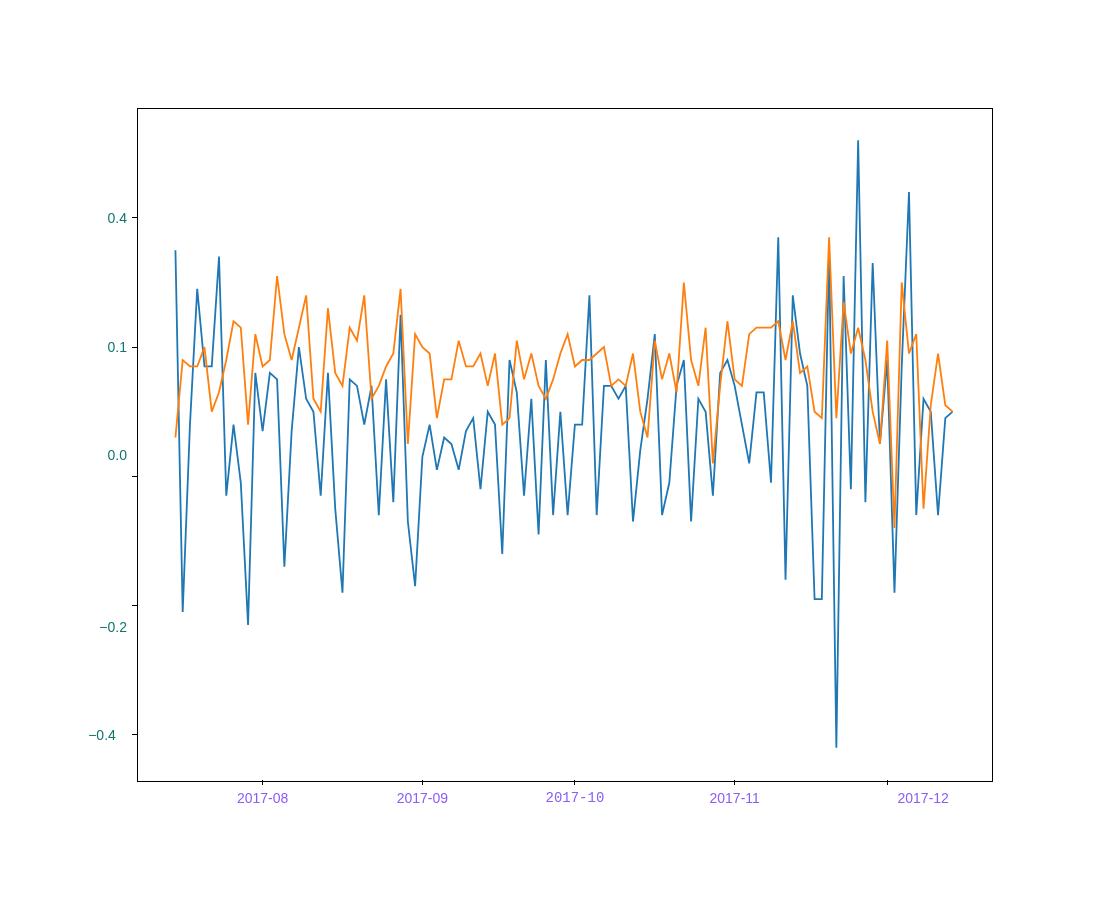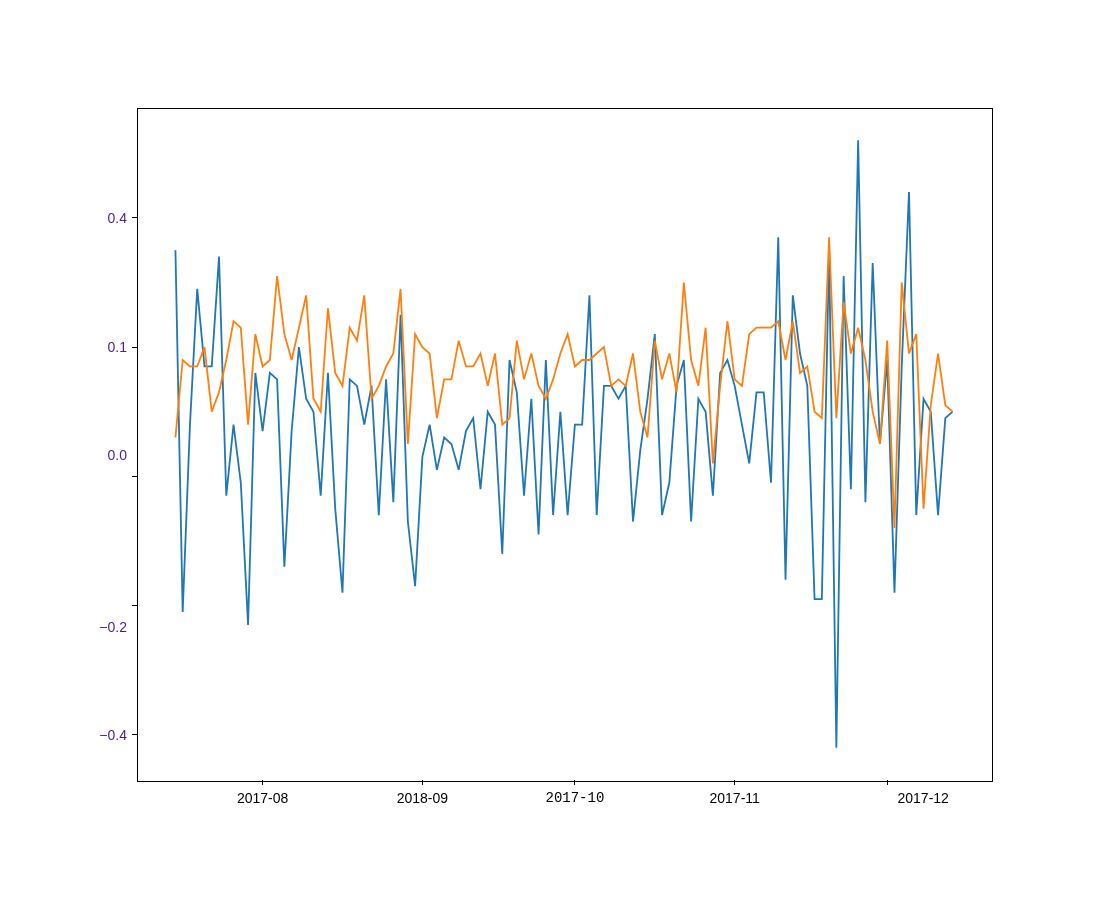--- a/index.html
+++ b/index.html
@@ -27,29 +27,29 @@
       position: absolute;
       left: 137px;
       top: 108px;
       width: 854px;
       height: 672px;
       overflow: visible;
     }
     .tick-label-y {
       position: absolute;
       font-size: 14px;
-      color: #4c1d95;
+      color: #0f766e;
       text-align: right;
       width: 50px;
       transform: translateY(-50%);
     }
     .tick-label-x {
       position: absolute;
       font-size: 14px;
-      color: #000000;
+      color: #8b5cf6;
       text-align: right;
       transform: translateX(-50%);
     }
     .y-tick {
       position: absolute;
       width: 5px;
       height: 1px;
       background: black;
     }
     .x-tick {
@@ -66,35 +66,35 @@
   <div class="plot-area"></div>
 
   <svg class="chart-svg" viewBox="0 0 854 672" preserveAspectRatio="none">
     <g id="series-group">
         <path d="M38.43 142.15 L45.69 504.00 L52.96 316.62 L60.22 180.92 L67.48 258.46 L74.74 258.46 L82.01 148.62 L89.27 387.69 L96.53 316.62 L103.80 374.77 L111.06 516.92 L118.32 264.92 L125.59 323.08 L132.85 264.92 L140.11 271.38 L147.37 458.77 L154.64 323.08 L161.90 239.08 L169.16 290.77 L176.43 303.69 L183.69 387.69 L190.95 264.92 L198.22 400.62 L205.48 484.62 L212.74 271.38 L220.00 277.85 L227.27 316.62 L234.53 277.85 L241.79 407.08 L249.06 271.38 L256.32 394.15 L263.58 206.77 L270.85 413.54 L278.11 478.15 L285.37 348.92 L292.63 316.62 L299.90 361.85 L307.16 329.54 L314.42 336.00 L321.69 361.85 L328.95 323.08 L336.21 310.15 L343.48 381.23 L350.74 303.69 L358.00 316.62 L365.26 445.85 L372.53 252.00 L379.79 284.31 L387.05 387.69 L394.32 290.77 L401.58 426.46 L408.84 252.00 L416.11 407.08 L423.37 303.69 L430.63 407.08 L437.89 316.62 L445.16 316.62 L452.42 187.38 L459.68 407.08 L466.95 277.85 L474.21 277.85 L481.47 290.77 L488.74 277.85 L496.00 413.54 L503.26 342.46 L510.52 290.77 L517.79 226.15 L525.05 407.08 L532.31 374.77 L539.58 277.85 L546.84 252.00 L554.10 413.54 L561.37 290.77 L568.63 303.69 L575.89 387.69 L583.15 264.92 L590.42 252.00 L597.68 277.85 L604.94 316.62 L612.21 355.38 L619.47 284.31 L626.73 284.31 L634.00 374.77 L641.26 129.23 L648.52 471.69 L655.78 187.38 L663.05 245.54 L670.31 277.85 L677.57 491.08 L684.84 491.08 L692.10 142.15 L699.36 639.69 L706.63 168.00 L713.89 381.23 L721.15 32.31 L728.41 394.15 L735.68 155.08 L742.94 336.00 L750.20 252.00 L757.47 484.62 L764.73 258.46 L771.99 84.00 L779.26 407.08 L786.52 290.77 L793.78 303.69 L801.04 407.08 L808.31 310.15 L815.57 303.69 " fill="none" stroke="#1f77b4" stroke-width="1.8"></path>
         <path d="M38.43 329.54 L45.69 252.00 L52.96 258.46 L60.22 258.46 L67.48 239.08 L74.74 303.69 L82.01 284.31 L89.27 252.00 L96.53 213.23 L103.80 219.69 L111.06 316.62 L118.32 226.15 L125.59 258.46 L132.85 252.00 L140.11 168.00 L147.37 226.15 L154.64 252.00 L161.90 219.69 L169.16 187.38 L176.43 290.77 L183.69 303.69 L190.95 200.31 L198.22 264.92 L205.48 277.85 L212.74 219.69 L220.00 232.62 L227.27 187.38 L234.53 290.77 L241.79 277.85 L249.06 258.46 L256.32 245.54 L263.58 180.92 L270.85 336.00 L278.11 226.15 L285.37 239.08 L292.63 245.54 L299.90 310.15 L307.16 271.38 L314.42 271.38 L321.69 232.62 L328.95 258.46 L336.21 258.46 L343.48 245.54 L350.74 277.85 L358.00 245.54 L365.26 316.62 L372.53 310.15 L379.79 232.62 L387.05 271.38 L394.32 245.54 L401.58 277.85 L408.84 290.77 L416.11 271.38 L423.37 245.54 L430.63 226.15 L437.89 258.46 L445.16 252.00 L452.42 252.00 L459.68 245.54 L466.95 239.08 L474.21 277.85 L481.47 271.38 L488.74 277.85 L496.00 245.54 L503.26 303.69 L510.52 329.54 L517.79 232.62 L525.05 271.38 L532.31 245.54 L539.58 284.31 L546.84 174.46 L554.10 252.00 L561.37 277.85 L568.63 219.69 L575.89 355.38 L583.15 277.85 L590.42 213.23 L597.68 271.38 L604.94 277.85 L612.21 226.15 L619.47 219.69 L626.73 219.69 L634.00 219.69 L641.26 213.23 L648.52 252.00 L655.78 213.23 L663.05 264.92 L670.31 258.46 L677.57 303.69 L684.84 310.15 L692.10 129.23 L699.36 310.15 L706.63 193.85 L713.89 245.54 L721.15 219.69 L728.41 252.00 L735.68 303.69 L742.94 336.00 L750.20 232.62 L757.47 420.00 L764.73 174.46 L771.99 245.54 L779.26 226.15 L786.52 400.62 L793.78 297.23 L801.04 245.54 L808.31 297.23 L815.57 303.69 " fill="none" stroke="#ff7f0e" stroke-width="1.8"></path>
       </g>
   </svg>
 
   <div id="y-axis-labels">
-      <div class="tick-label-y" style="left: 77px; top: 734.769px;">−0.4</div>
+      <div class="tick-label-y" style="left: 77px; top: 734.769px; text-align: center;">−0.4</div>
       <div class="y-tick" style="left: 132px; top: 734.269px;"></div>
       <div class="tick-label-y" style="left: 77px; top: 627px;">−0.2</div>
       <div class="y-tick" style="left: 132px; top: 605.038px;"></div>
       <div class="tick-label-y" style="left: 77px; top: 455px;">0.0</div>
       <div class="y-tick" style="left: 132px; top: 475.808px;"></div>
       <div class="tick-label-y" style="left: 77px; top: 347.077px;">0.1</div>
       <div class="y-tick" style="left: 132px; top: 346.577px;"></div>
       <div class="tick-label-y" style="left: 77px; top: 217.846px;">0.4</div>
       <div class="y-tick" style="left: 132px; top: 217.346px;"></div>
     </div>
   <div id="x-axis-labels">
       <div class="tick-label-x" style="left: 262.586px; top: 790px;">2017-08</div>
       <div class="x-tick" style="left: 262.086px; top: 780px;"></div>
-      <div class="tick-label-x" style="left: 422.372px; top: 790px;">2018-09</div>
+      <div class="tick-label-x" style="left: 422.372px; top: 790px;">2017-09</div>
       <div class="x-tick" style="left: 421.872px; top: 780px;"></div>
       <div class="tick-label-x" style="left: 574.894px; top: 790px; font-family: Liberation Mono, monospace;">2017-10</div>
       <div class="x-tick" style="left: 574.394px; top: 780px;"></div>
       <div class="tick-label-x" style="left: 734.68px; top: 790px;">2017-11</div>
       <div class="x-tick" style="left: 734.18px; top: 780px;"></div>
       <div class="tick-label-x" style="left: 887.203px; top: 790px; margin-left: 36px;">2017-12</div>
       <div class="x-tick" style="left: 886.703px; top: 780px;"></div>
     </div>
 </div>
 

